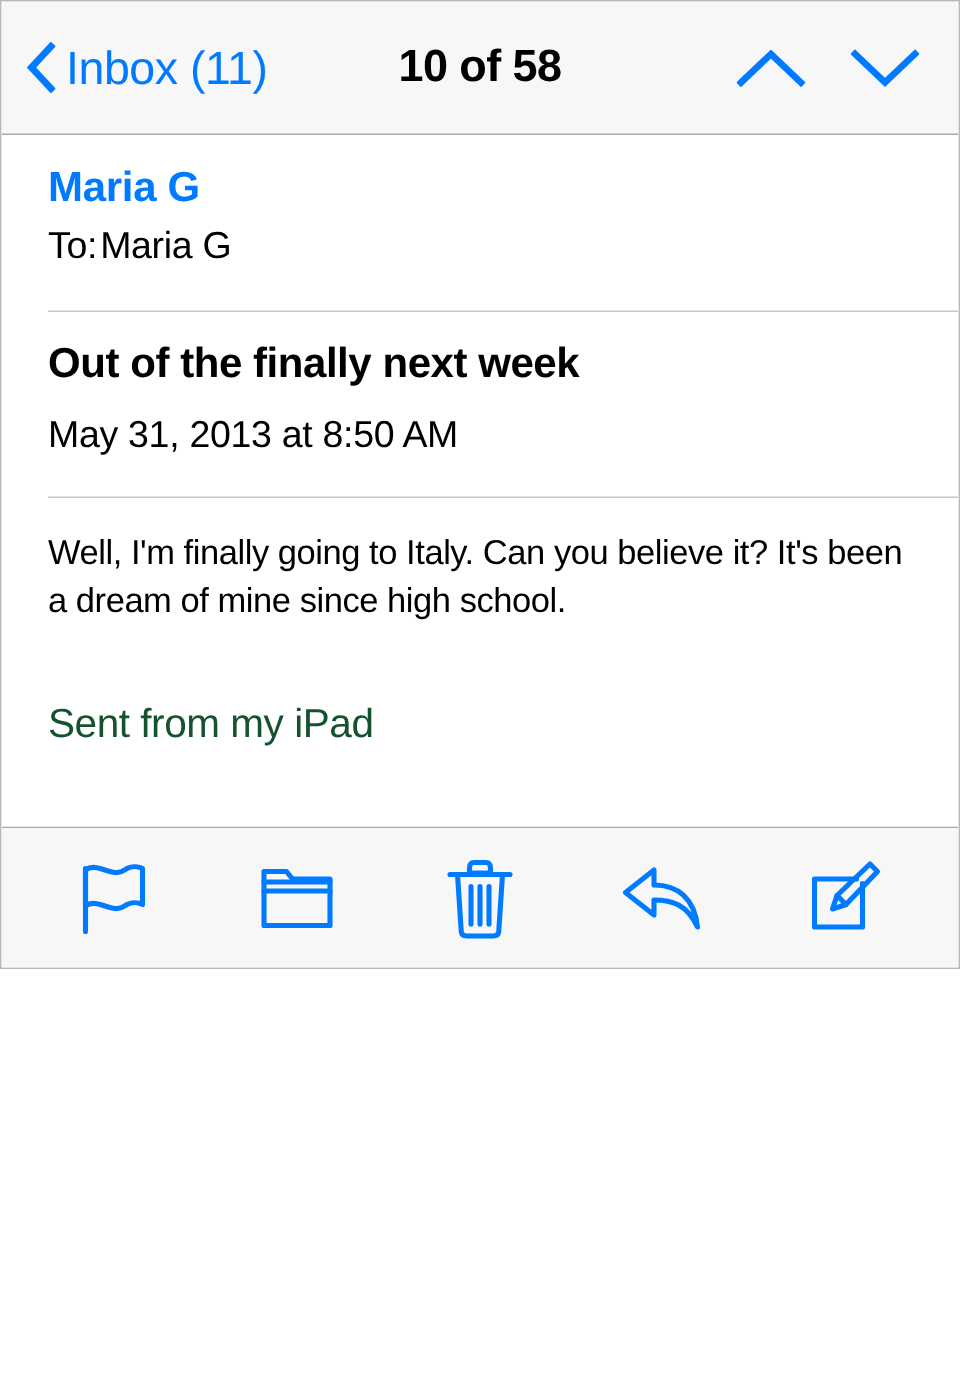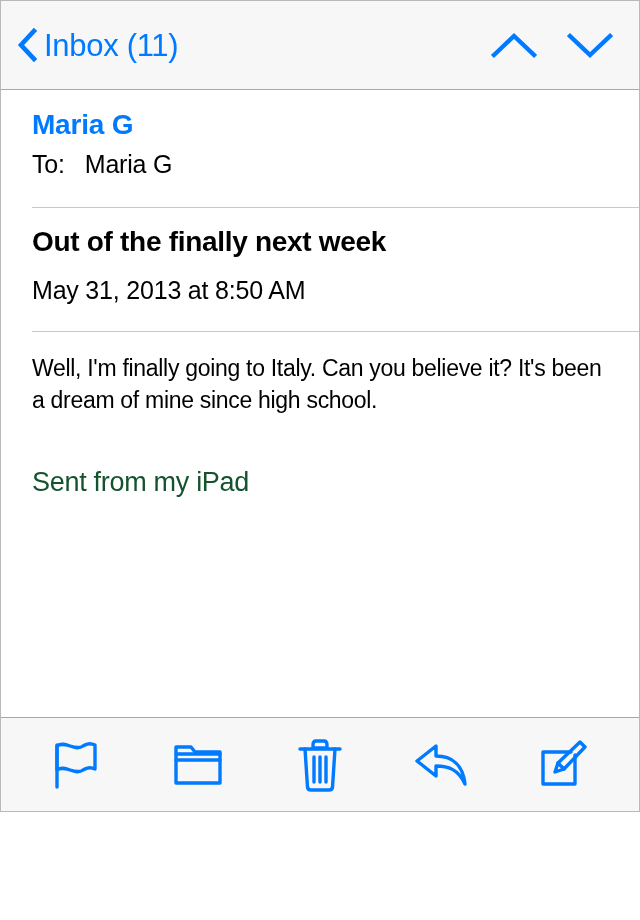--- a/index.html
+++ b/index.html
@@ -8,21 +8,21 @@
     width: 640px;
     height: 920px;
     background: #ffffff;
     font-family: "Liberation Sans", sans-serif;
     -webkit-font-smoothing: antialiased;
   }
 
   .app-window {
     position: relative;
     width: 640px;
-    height: 812px;
+    height: 646px;
     background: #ffffff;
     border: 1px solid #b9b9b9;
     display: flex;
     flex-direction: column;
     overflow: hidden;
   }
 
   
   .nav-bar {
     position: relative;
@@ -114,21 +114,21 @@
     margin-top: 8px;
     font-size: 25px;
     color: #000000;
     letter-spacing: -0.2px;
     line-height: 1.2;
     display: flex;
     align-items: baseline;
     gap: 0;
   }
 
-  .recipient-label { margin-right: 20px; }
+  .recipient-label { margin-right: 2px; }
   .recipient-name { color: #000000; margin-right: 11px; cursor: pointer; }
   .more-link { color: #007aff; cursor: pointer; }
 
   .divider {
     height: 1px;
     background: #c8c8c8;
     margin-left: 31px;
     margin-right: 0;
   }
 
@@ -207,20 +207,21 @@
 
   <div class="nav-bar">
 
     <div class="back-button">
       <svg class="chevron-back" viewBox="0 0 20 34">
         <polyline points="17,3 4,17 17,31" fill="none" stroke="#007aff" stroke-width="4.6" stroke-linecap="square" stroke-linejoin="miter"></polyline>
       </svg>
       <span class="back-label">Inbox (11)</span>
     </div>
 
+    <div class="nav-title">10 of 58</div>
 
     <div class="nav-arrows">
       <button class="nav-arrow-btn">
         <svg width="46" height="28" viewBox="0 0 46 28">
           <polyline points="3,24 23,5 43,24" fill="none" stroke="#007aff" stroke-width="4.4" stroke-linecap="square" stroke-linejoin="miter"></polyline>
         </svg>
       </button>
       <button class="nav-arrow-btn">
         <svg width="46" height="28" viewBox="0 0 46 28">
           <polyline points="3,5 23,24 43,5" fill="none" stroke="#007aff" stroke-width="4.4" stroke-linecap="square" stroke-linejoin="miter"></polyline>

